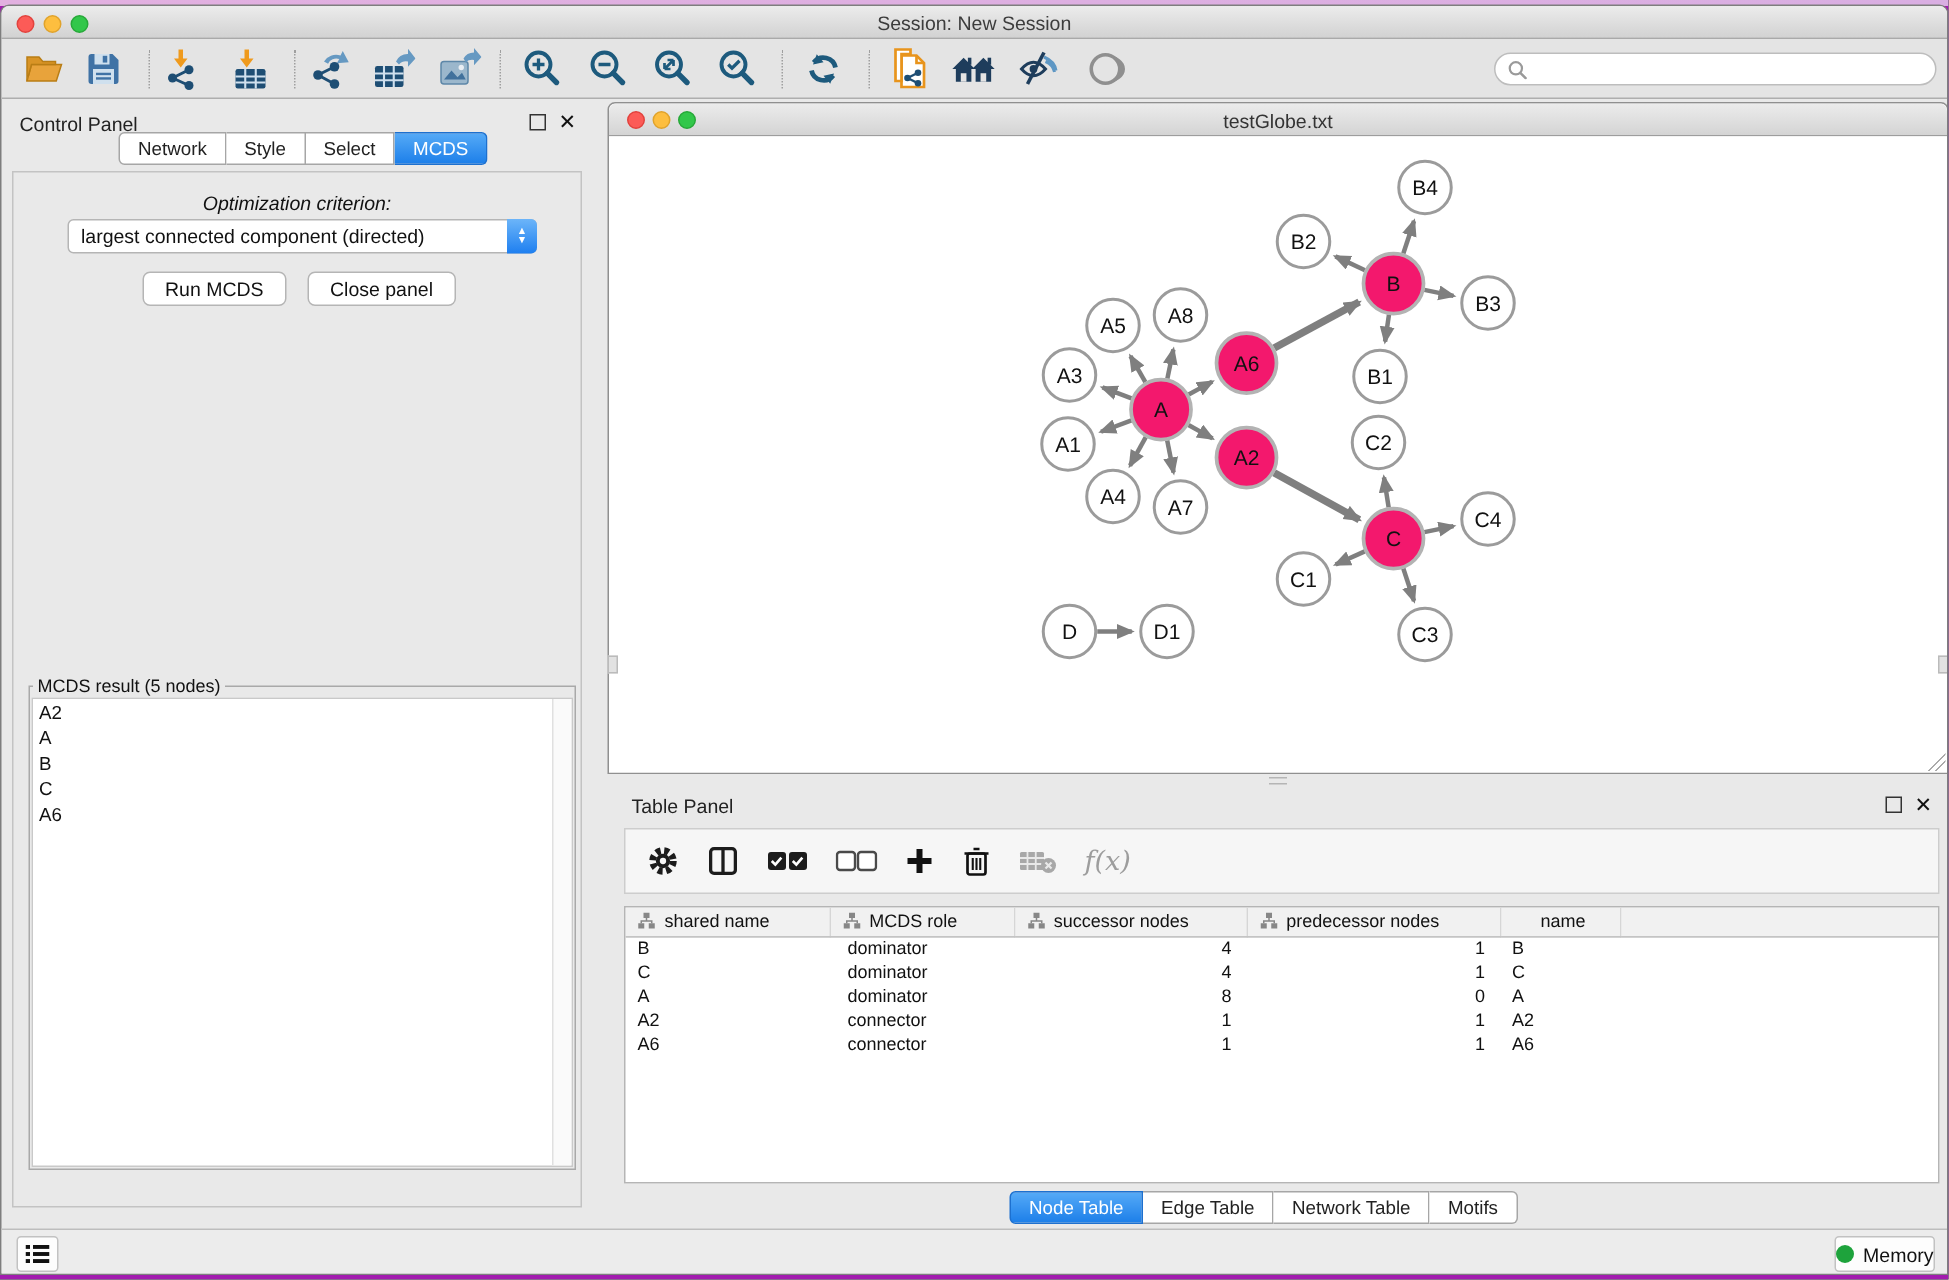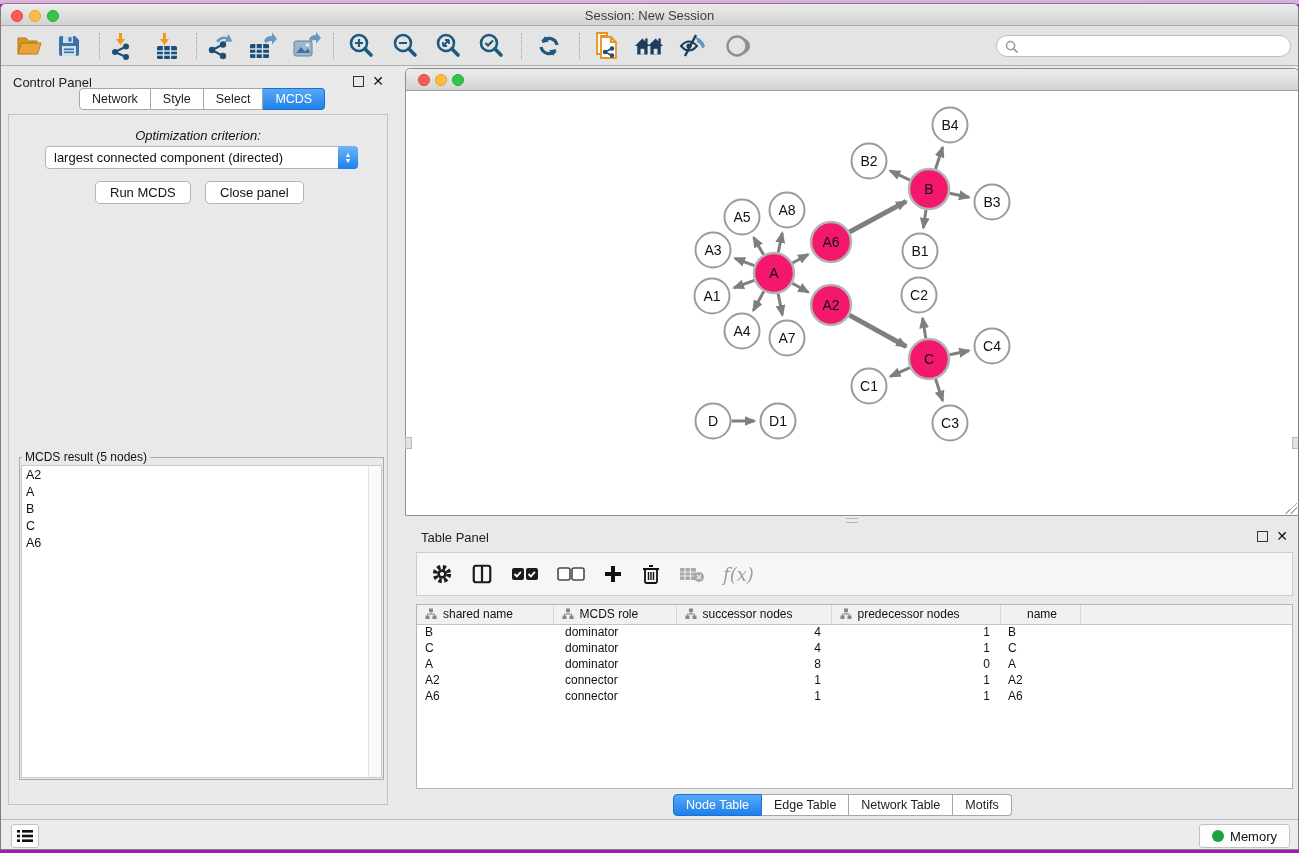--- a/index.html
+++ b/index.html
@@ -289,20 +289,21 @@
           </div>
         </fieldset>
       </div>
     </div>
 
     <div id="net-window">
       <div class="net-titlebar">
         <span class="light red" style="left:12px; top:5px"></span>
         <span class="light yellow" style="left:29px; top:5px"></span>
         <span class="light green" style="left:46px; top:5px"></span>
+        <span class="title">testGlobe.txt</span>
       </div>
       <svg id="graph-canvas" viewBox="0 0 892 424">
         <defs>
           <marker id="arrow" markerUnits="userSpaceOnUse" markerWidth="14" markerHeight="12" refX="10" refY="5" orient="auto">
             <path d="M0 0 L12 5 L0 10 Z" fill="#7f7f7f"></path>
           </marker>
         </defs>
         <g id="edges-layer">
             <line x1="357.5810822945065" y1="163.76689401538636" x2="347.6592650513856" y2="146.4037138399248" stroke="#7f7f7f" stroke-width="3" marker-end="url(#arrow)"></line>
             <line x1="372.24392210328523" y1="161.4333005763869" x2="376.2508490748951" y2="142.01511602166227" stroke="#7f7f7f" stroke-width="3" marker-end="url(#arrow)"></line>
@@ -596,19 +597,19 @@
       <button class="sb-btn" style="left:10px; width:28px">
         <svg width="16" height="14" viewBox="0 0 16 14">
             <rect x="0" y="1" width="3" height="2.6" fill="#111"></rect>
             <rect x="5" y="1" width="11" height="2.6" fill="#111"></rect>
             <rect x="0" y="5.7" width="3" height="2.6" fill="#111"></rect>
             <rect x="5" y="5.7" width="11" height="2.6" fill="#111"></rect>
             <rect x="0" y="10.4" width="3" height="2.6" fill="#111"></rect>
             <rect x="5" y="10.4" width="11" height="2.6" fill="#111"></rect>
           </svg>
       </button>
-      <button class="sb-btn" style="right:8px; padding:0 12px">
+      <button class="sb-btn" style="right:8px; padding:0 0">
         <span class="memory-dot"></span>
         <span>Memory</span>
       </button>
     </div>
   </div>
 </div>
 
 </body></html>

